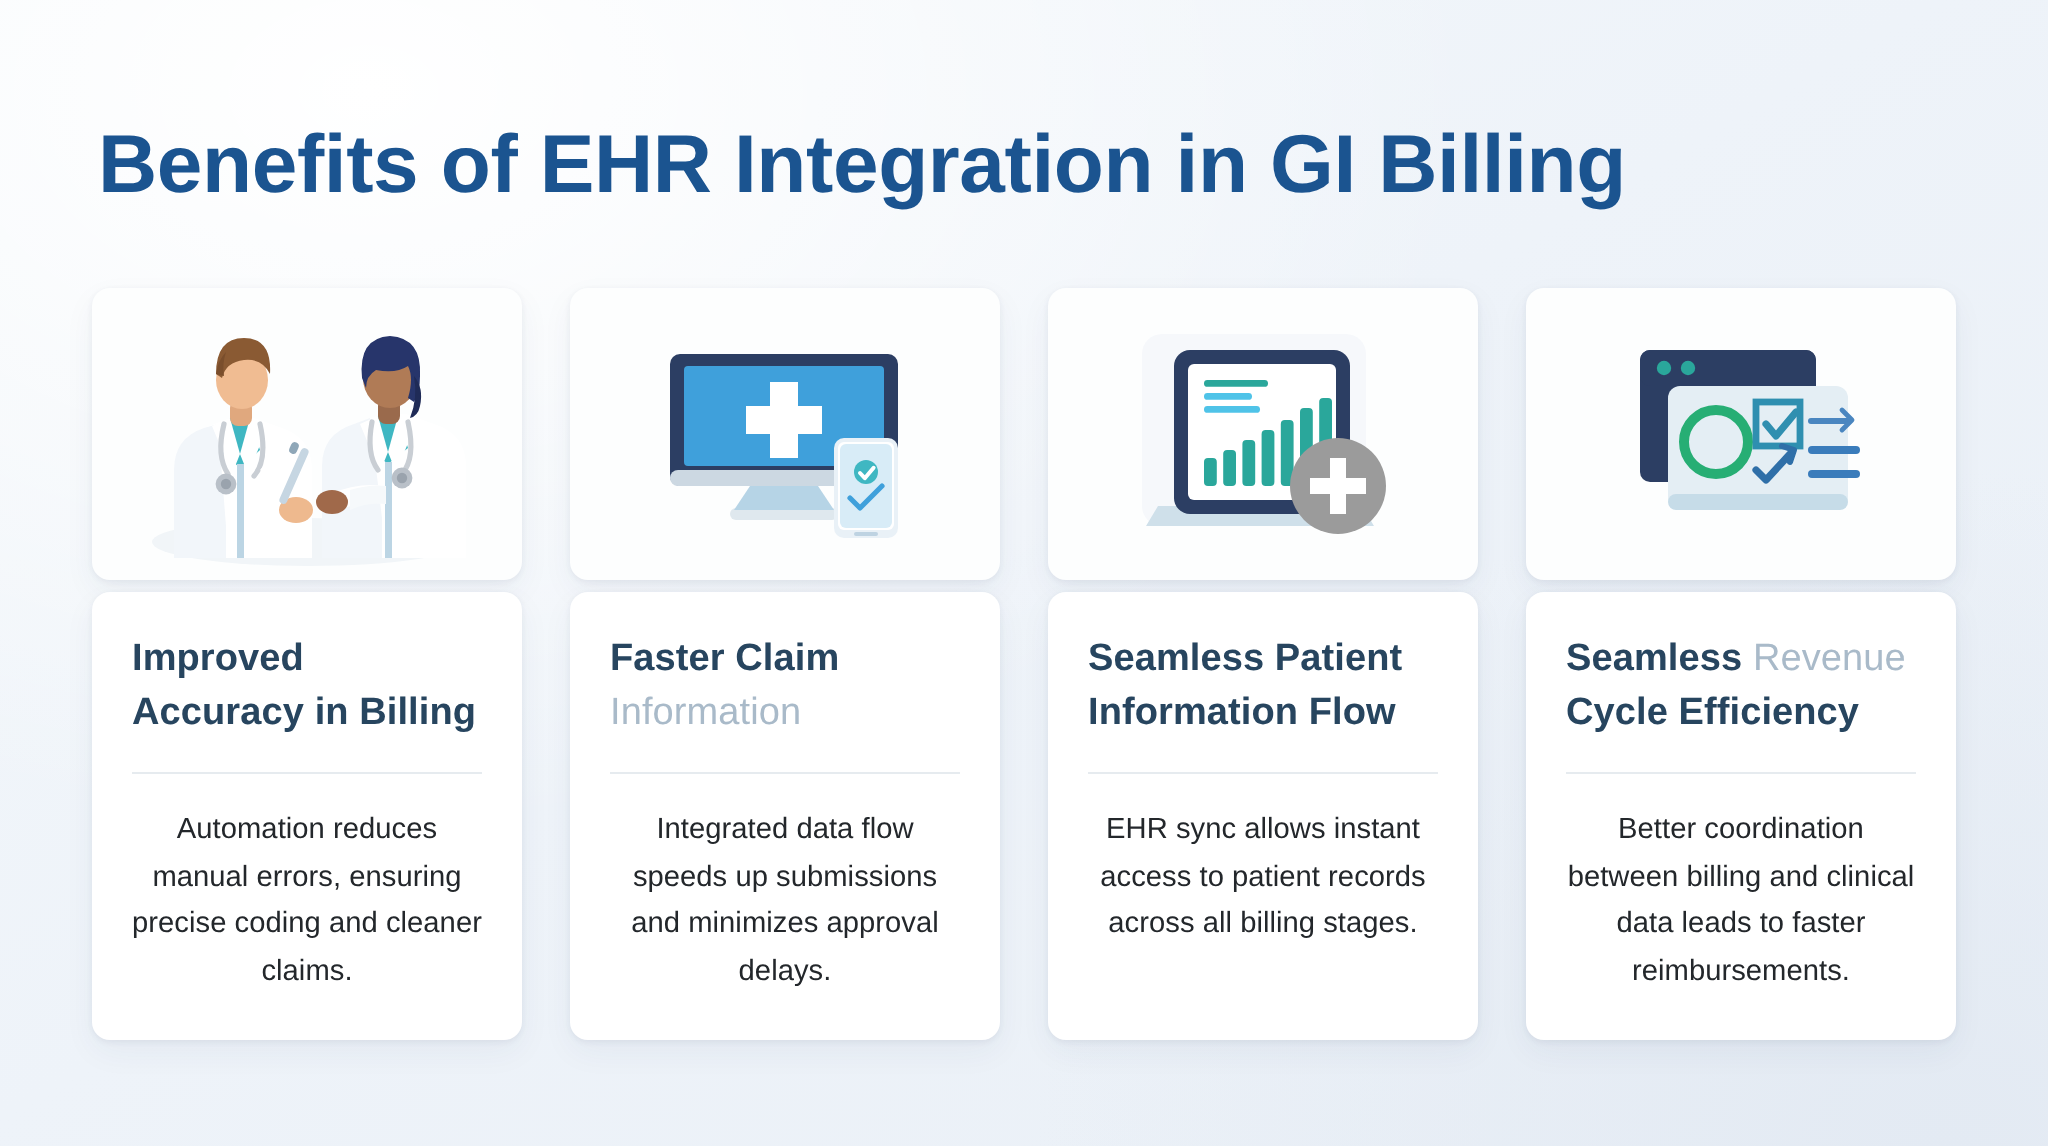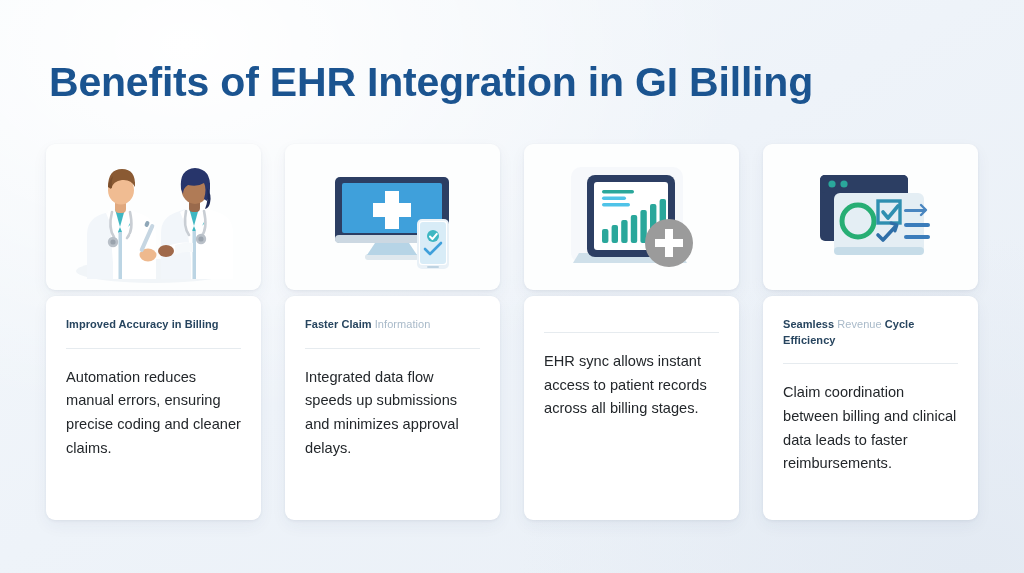--- a/index.html
+++ b/index.html
@@ -59,39 +59,40 @@
     margin-top:6px;
     flex:1 1 auto;
     background:#ffffff;
     border-radius:9px;
     box-shadow:0 1px 3px rgba(40,60,90,.07), 0 6px 16px rgba(40,60,90,.05);
     padding:21px 20px 18px 20px;
     display:flex; flex-direction:column;
   }
 
   .card-heading {
-    font-size:11px;
+    font-size:19px;
     font-weight:bold;
     line-height:1.42;
     color:#27455f;
     letter-spacing:.05px;
   }
   .card-heading .muted { color:#a9bac9; font-weight:normal; }
 
   .divider {
     height:1px;
     background:#e6ebef;
     margin:15px 0 17px 0;
   }
 
   .card-body {
     font-size:14.6px;
     line-height:1.62;
     color:#23272b;
     letter-spacing:.02px;
+    text-align:center;
   }
 </style>
 </head>
 <body>
 
 <h1 id="page-title">Benefits of EHR Integration in GI Billing</h1>
 
 <div id="cards">
 
   <div class="card-col">
@@ -231,20 +232,25 @@
         <rect x="83.4" y="53" width="6.4" height="33" rx="2" fill="#2aa79b"></rect>
         <rect x="93" y="47" width="6.4" height="39" rx="2" fill="#2aa79b"></rect>
         <rect x="102.6" y="42" width="6.4" height="44" rx="2" fill="#2aa79b"></rect>
 
         <circle cx="112" cy="86" r="24" fill="#9b9b9b"></circle>
         <path d="M108 72 l8 0 l0 10 l10 0 l0 8 l-10 0 l0 10 l-8 0 l0 -10 l-10 0 l0 -8 l10 0 Z" fill="#ffffff"></path>
       </svg>
       </span>
     </div>
     <div class="text-card">
+      <div class="card-heading">
+        <span>Seamless Patient</span>
+        
+        <span>Information Flow</span>
+      </div>
       <div class="divider"></div>
       <p class="card-body">EHR sync allows instant access to patient records across all billing stages.</p>
     </div>
   </div>
 
   <div class="card-col">
     <div class="img-card">
       <span>
       <svg width="150" height="120" viewBox="0 0 150 120" aria-hidden="true">
         <rect x="0" y="0" width="150" height="120" fill="#fdfefe"></rect>
@@ -272,17 +278,17 @@
       </svg>
       </span>
     </div>
     <div class="text-card">
       <div class="card-heading">
         <span>Seamless</span>
         <span class="muted">Revenue</span>
         <span>Cycle Efficiency</span>
       </div>
       <div class="divider"></div>
-      <p class="card-body">Claim coordination between billing and clinical data leads to faster reimbursements.</p>
+      <p class="card-body">Better coordination between billing and clinical data leads to faster reimbursements.</p>
     </div>
   </div>
 
 </div>
 
 </body></html>

